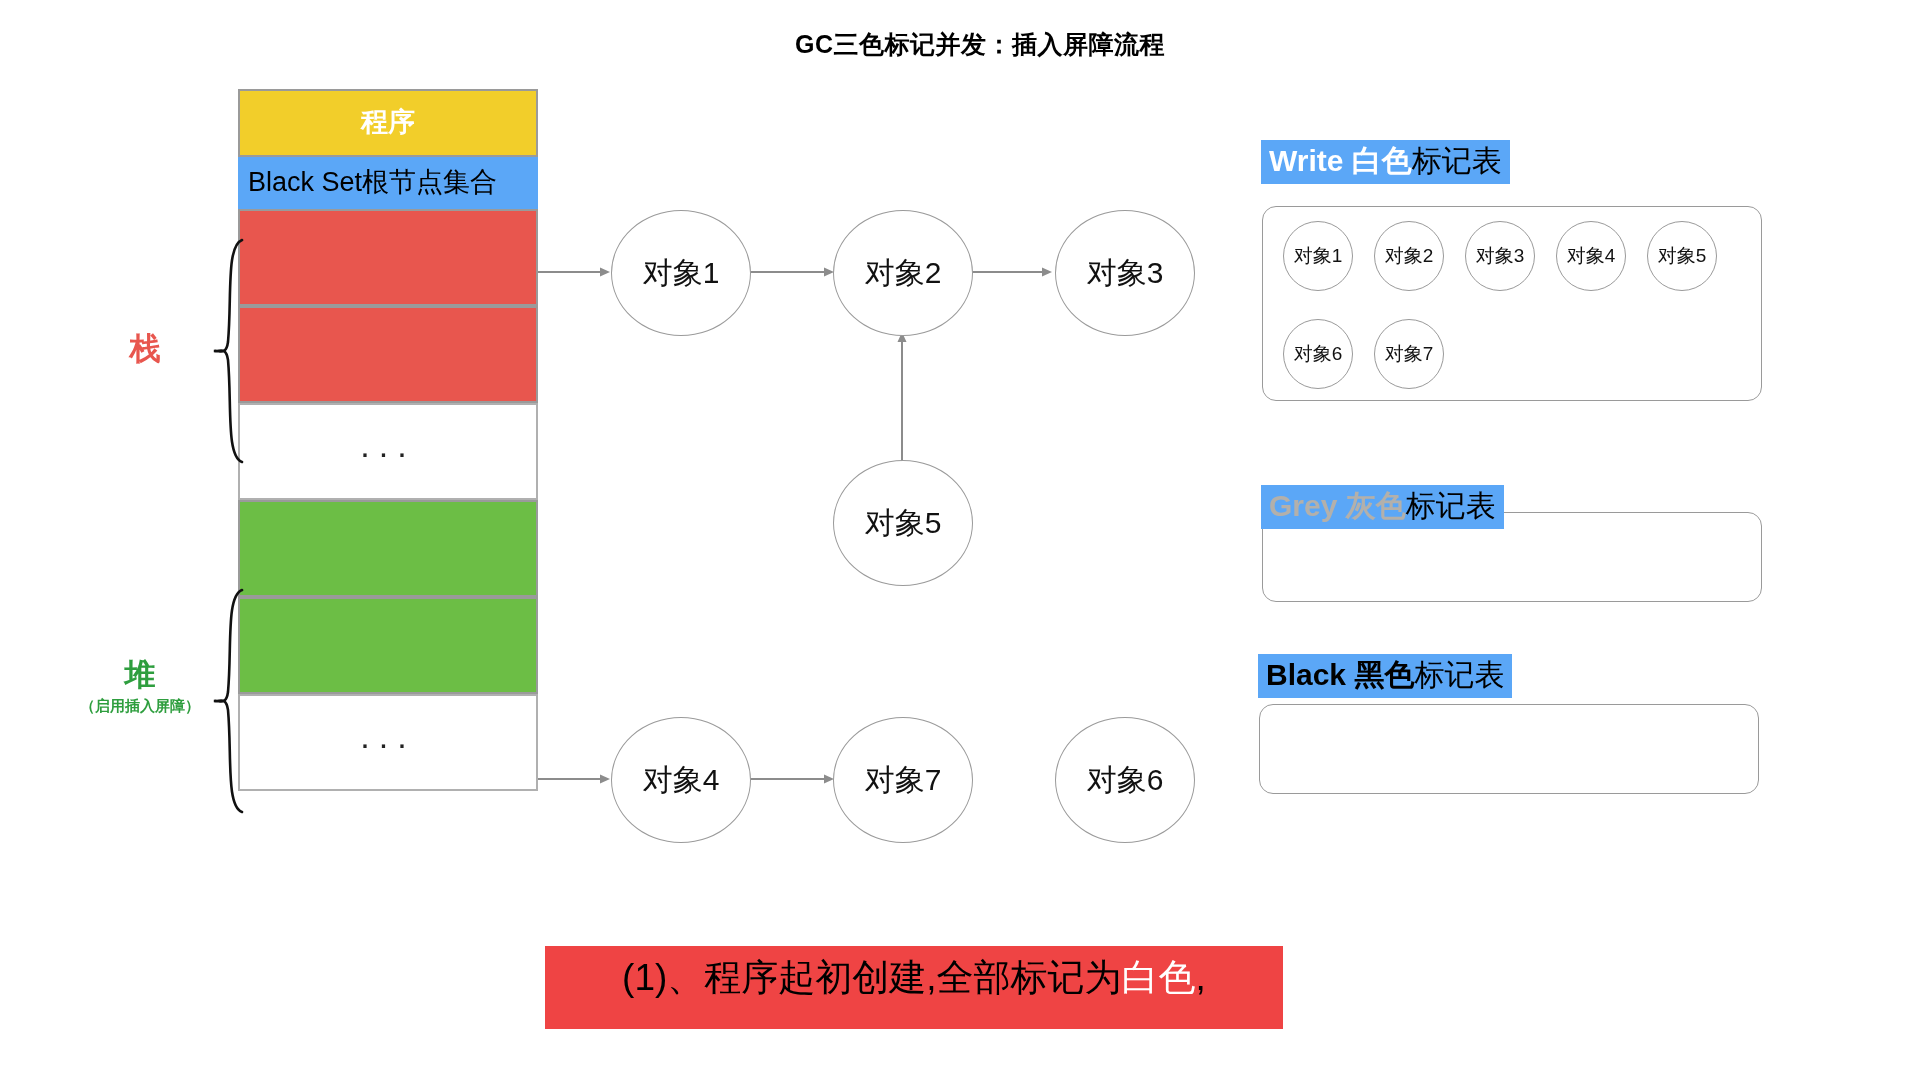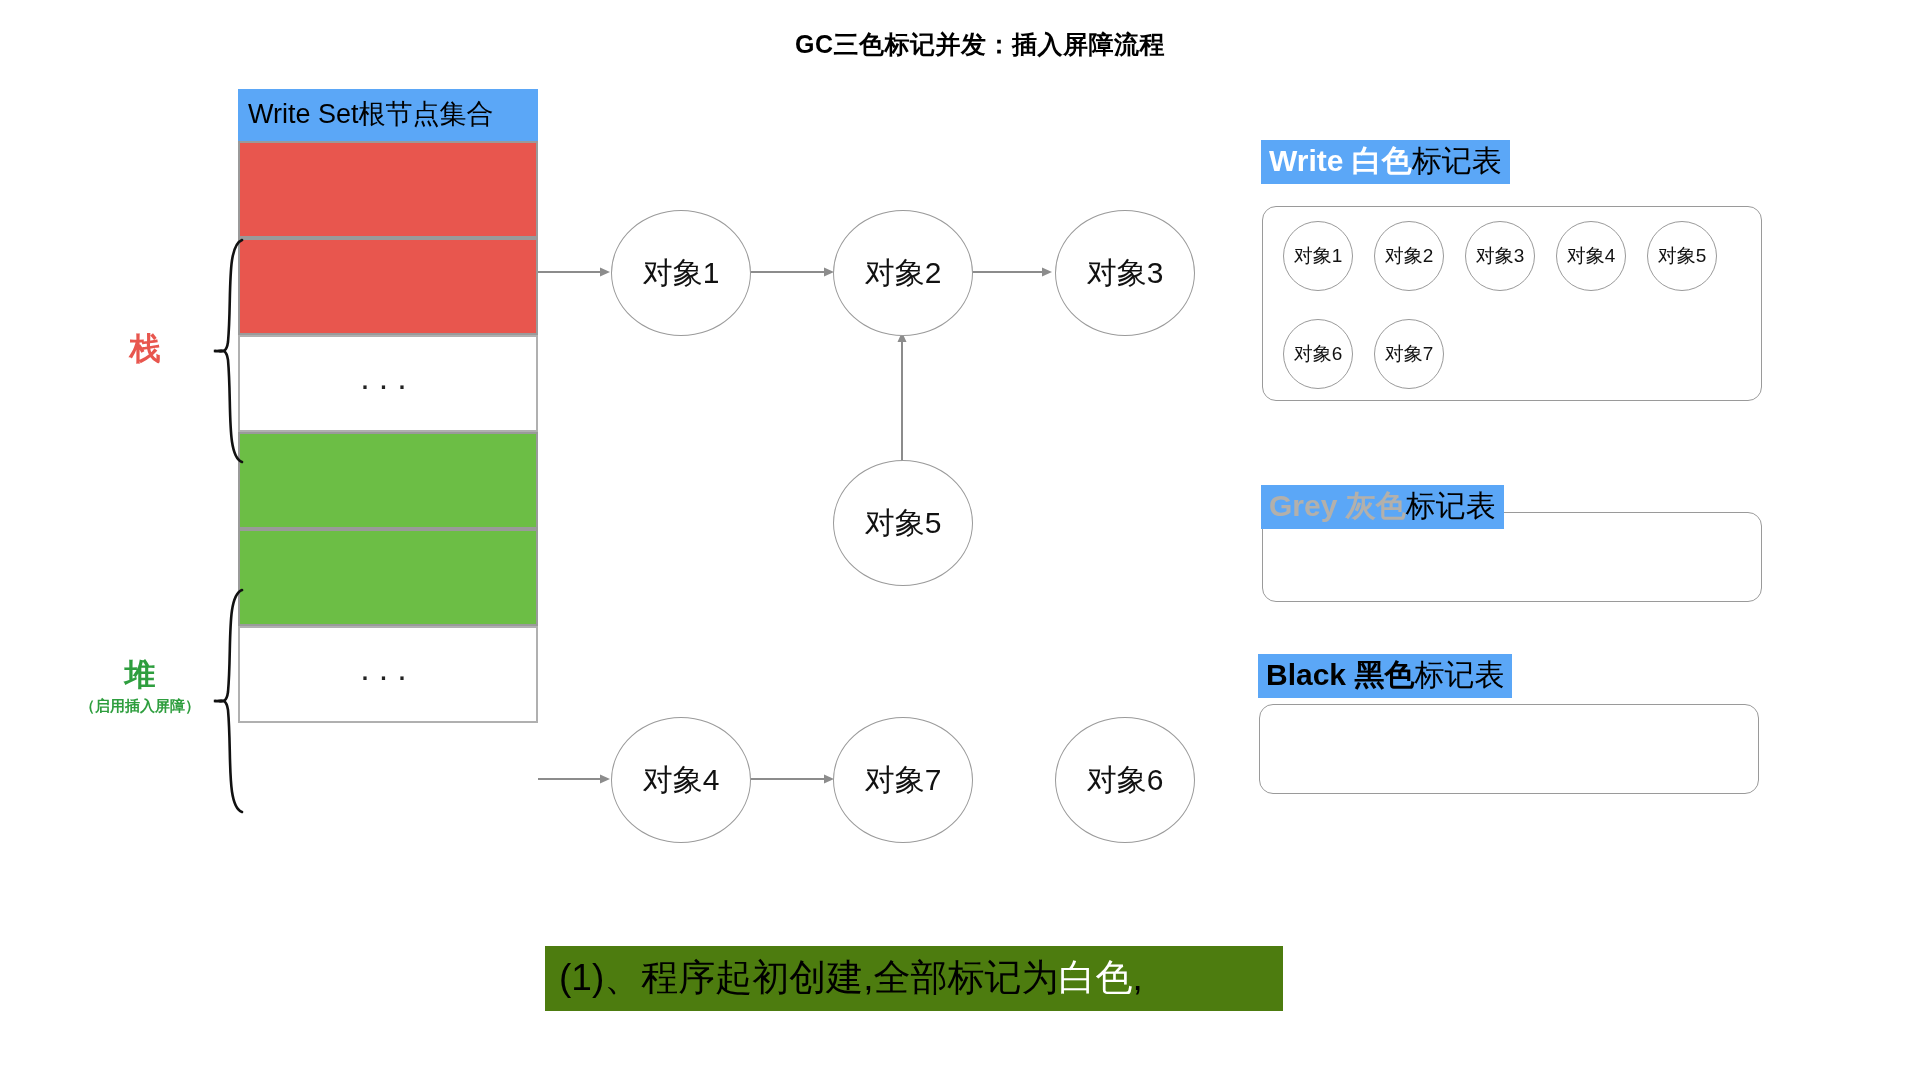--- a/index.html
+++ b/index.html
@@ -69,36 +69,39 @@
     border-radius:14px;background:#fff;
   }
   .mini{
     position:absolute;width:68px;height:68px;border:1.4px solid #9a9a9a;
     border-radius:50%;background:#fff;display:flex;align-items:center;
     justify-content:center;font-size:19px;color:#111;
   }
 
   
   .caption{
-    position:absolute;background:#4d7c0f;padding:8px 14px 10px 14px;
-    font-size:37px;line-height:1.28;color:#000;
+    position:absolute;background:#ef4444;padding:8px 14px 28px 14px;
+    font-size:37px;line-height:1.28;text-align:center;color:#000;
   }
   .caption .hl{color:#ffffff;}
   .cap-line{white-space:nowrap;}
 </style>
 </head>
 <body>
 
 <div id="canvas">
 
   <div class="page-title">GC三色标记并发：插入屏障流程</div>
 
   <div class="mem-col">
+    <div class="mem-cell cell-program">
+      <span>程序</span>
+    </div>
     <div class="mem-cell cell-rootset">
-      <span>Write Set根节点集合</span>
+      <span>Black Set根节点集合</span>
     </div>
     <div class="mem-cell cell-red"></div>
     <div class="mem-cell cell-red"></div>
     <div class="mem-cell cell-dots">
       <span class="dots">...</span>
     </div>
     <div class="mem-cell cell-green"></div>
     <div class="mem-cell cell-green"></div>
     <div class="mem-cell cell-dots">
       <span class="dots">...</span>

